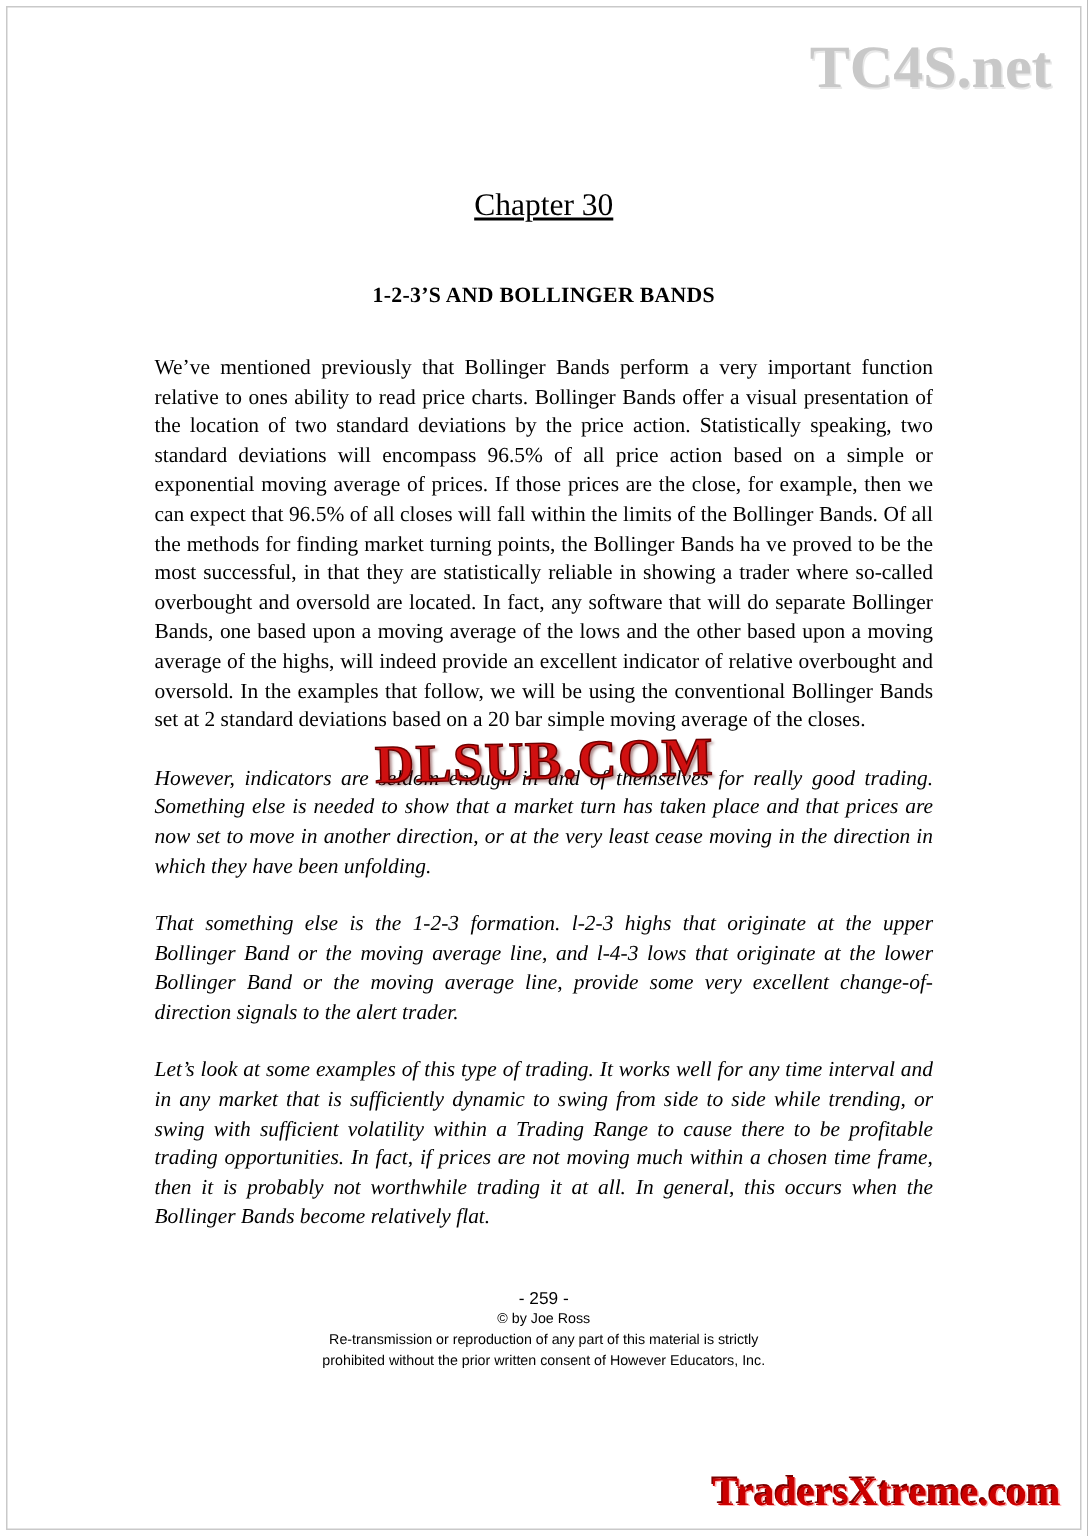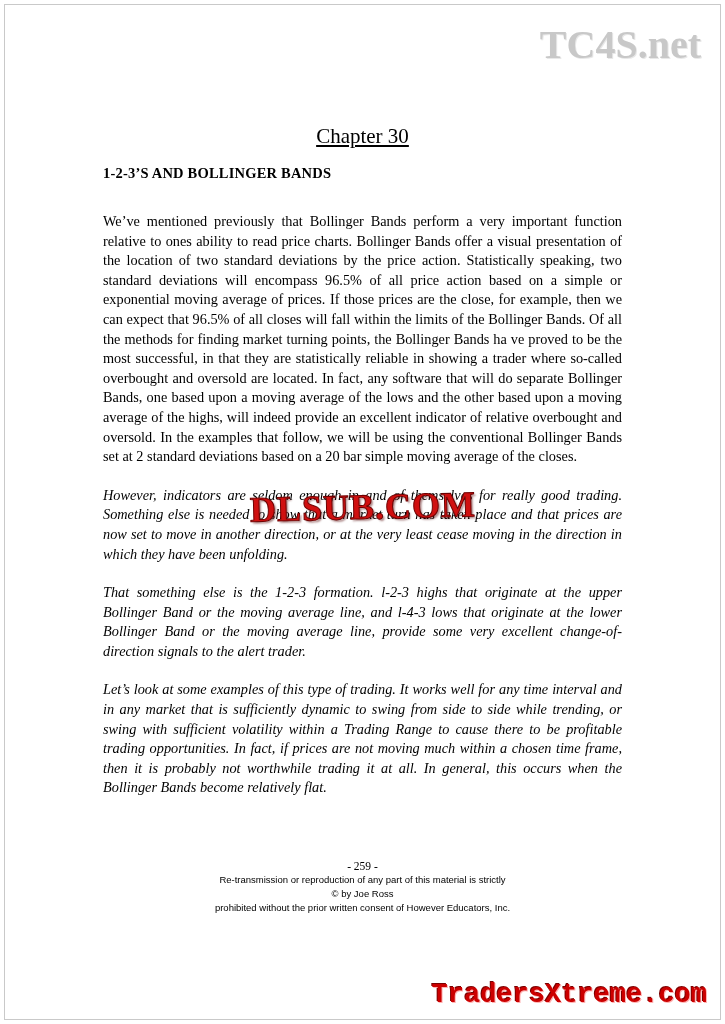--- a/index.html
+++ b/index.html
@@ -40,21 +40,21 @@
     letter-spacing: 0px;
     text-shadow: 1px 1px 0 #e8e8e8;
     margin-top: 15px;
   }
 
   
   .watermark-bottom {
     position: absolute;
     bottom: 14px;
     right: 18px;
-    font-family: Liberation Mono, monospace;
+    font-family: Liberation Serif, serif;
     font-size: 27px;
     font-weight: bold;
     color: #cc0000;
     text-shadow: 1px 1px 0 #ffb3b3, -1px -1px 0 #7a0000;
   }
 
   
   .watermark-center {
     position: absolute;
     top: 486px;
@@ -78,23 +78,24 @@
   }
 
   .chapter-title {
     text-align: center;
     font-size: 21px;
     margin-top: 124px;
     color: #000;
     text-decoration: underline;
   }
   .doc-subtitle {
+    text-align: center;
     font-size: 14.5px;
     font-weight: bold;
-    margin-top: 16px;
+    margin-top: 40px;
     letter-spacing: 0.2px;
   }
   p.body-text {
     font-size: 14.3px;
     line-height: 19.6px;
     text-align: justify;
     margin: 0;
     color: #000;
   }
   p.first {
@@ -109,21 +110,21 @@
     position: absolute;
     left: 0;
     right: 0;
     top: 860px;
     text-align: center;
     font-family: "Liberation Sans", sans-serif;
   }
   .page-number {
     font-size: 11.5px;
     color: #000;
-    font-family: Liberation Serif, serif;
+    font-family: Liberation Sans, sans-serif;
   }
   .copyright-line {
     font-size: 9.5px;
     line-height: 13px;
     color: #000;
     margin-top: 1px;
   }
 </style>
 </head>
 <body>
@@ -140,19 +141,19 @@
     <p class="body-text first">We’ve mentioned previously that Bollinger Bands perform a very important function relative to ones ability to read price charts.  Bollinger Bands offer a visual presentation of the location of two standard deviations by the price action.  Statistically speaking, two standard deviations will encompass 96.5% of all price action based on a simple or exponential moving average of prices.  If those prices are the close, for example, then we can expect that 96.5% of all closes will fall within the limits of the Bollinger Bands.  Of all the methods for finding market turning points, the Bollinger Bands ha ve proved to be the most successful, in that they are statistically reliable in showing a trader where so-called overbought and oversold are located.  In fact, any software that will do separate Bollinger Bands, one based upon a moving average of the lows and the other based upon a moving average of the highs, will indeed provide an excellent indicator of relative overbought and oversold.  In the examples that follow, we will be using the conventional Bollinger Bands set at 2 standard deviations based on a 20 bar simple moving average of the closes.</p>
     <p class="body-text spaced">However, indicators are seldom enough in and of themselves for really good trading.  Something else is needed to show that a market turn has taken place and that prices are now set to move in another direction, or at the very least cease moving in the direction in which they have been unfolding.</p>
     <p class="body-text spaced">That something else is the 1-2-3 formation.   l-2-3 highs that originate at the upper Bollinger Band or the moving average line, and l-4-3 lows that originate at the lower Bollinger Band or the moving average line, provide some very excellent change-of-direction signals to the alert trader.</p>
     <p class="body-text spaced">Let’s look at some examples of this type of trading.  It works well for any time interval and in any market that is sufficiently dynamic to swing from side to side while trending, or swing with sufficient volatility within a Trading Range to cause there to be profitable trading opportunities.  In fact, if prices are not moving much within a chosen time frame, then it is probably not worthwhile trading it at all.  In general, this occurs when the Bollinger Bands become relatively flat.</p>
   </div>
 
   <div class="watermark-center">DLSUB.COM</div>
 
   <div class="footer">
     <div class="page-number">- 259 -</div>
+    <div class="copyright-line">© by Joe Ross</div>
     <div class="copyright-line">Re-transmission or reproduction of any part of this material is strictly</div>
-    <div class="copyright-line">© by Joe Ross</div>
     <div class="copyright-line">prohibited without the prior written consent of However Educators, Inc.</div>
   </div>
 
   <div class="watermark-bottom">TradersXtreme.com</div>
 </div>
 
 </body></html>

